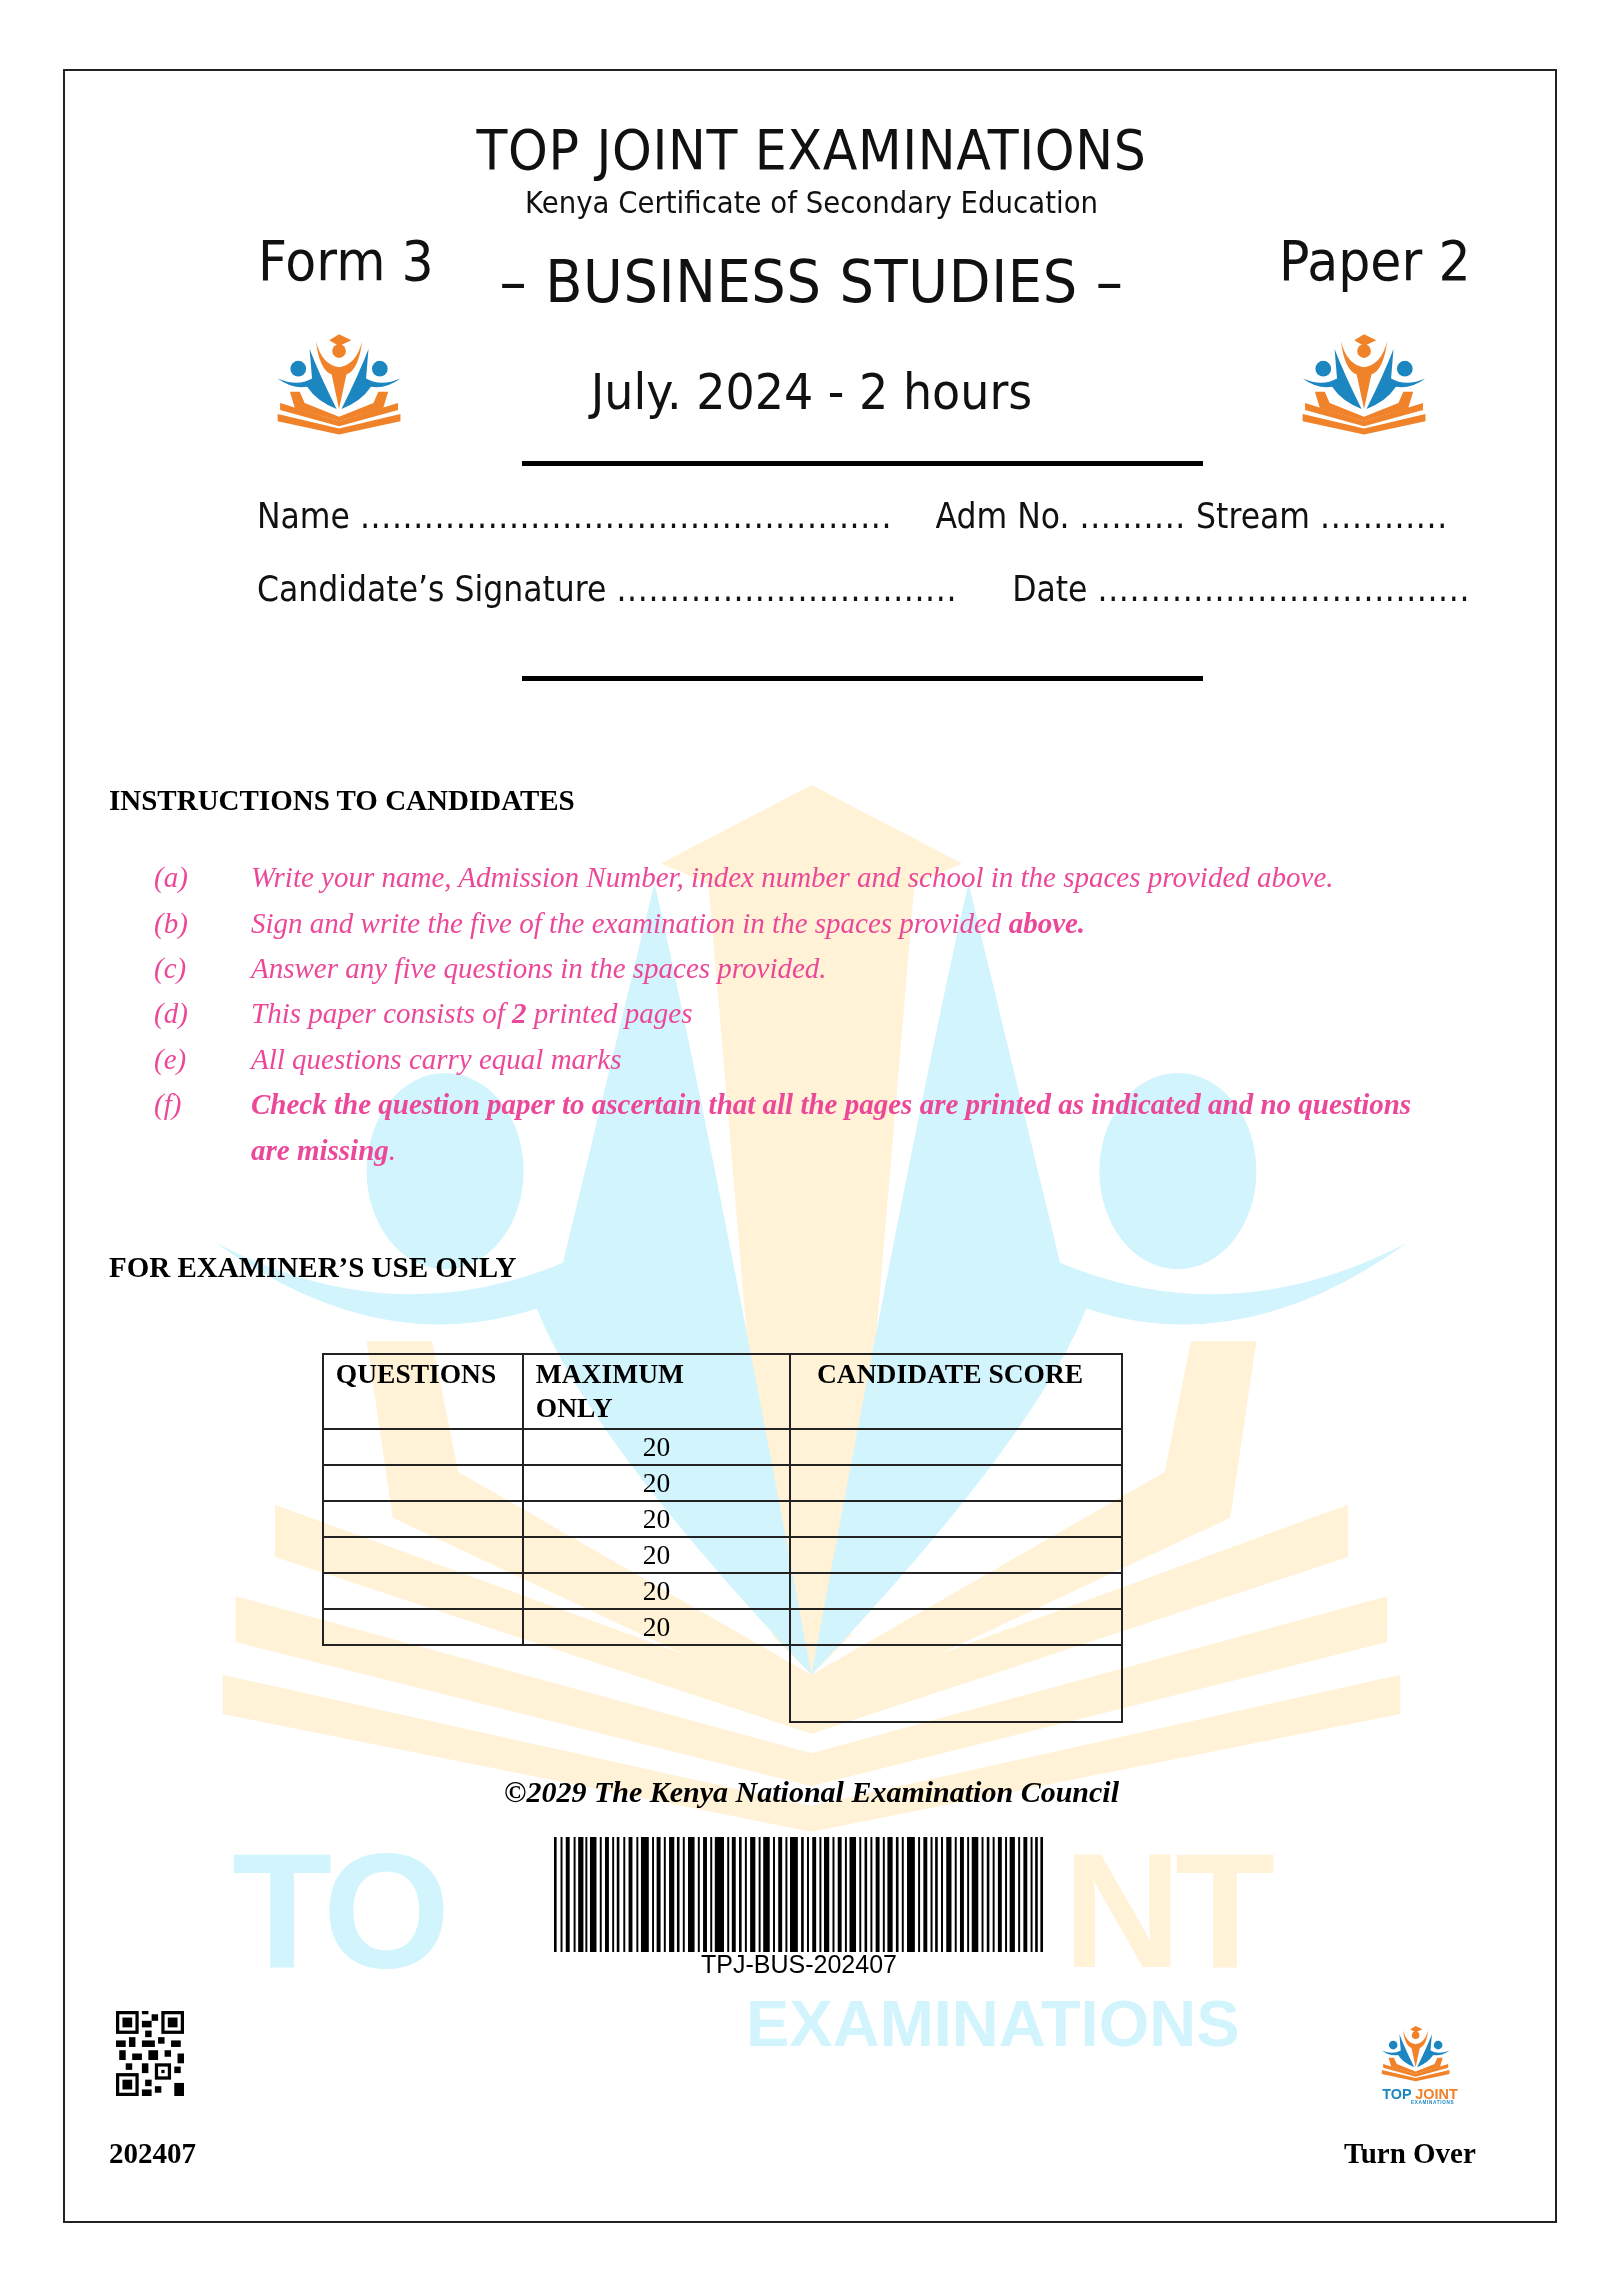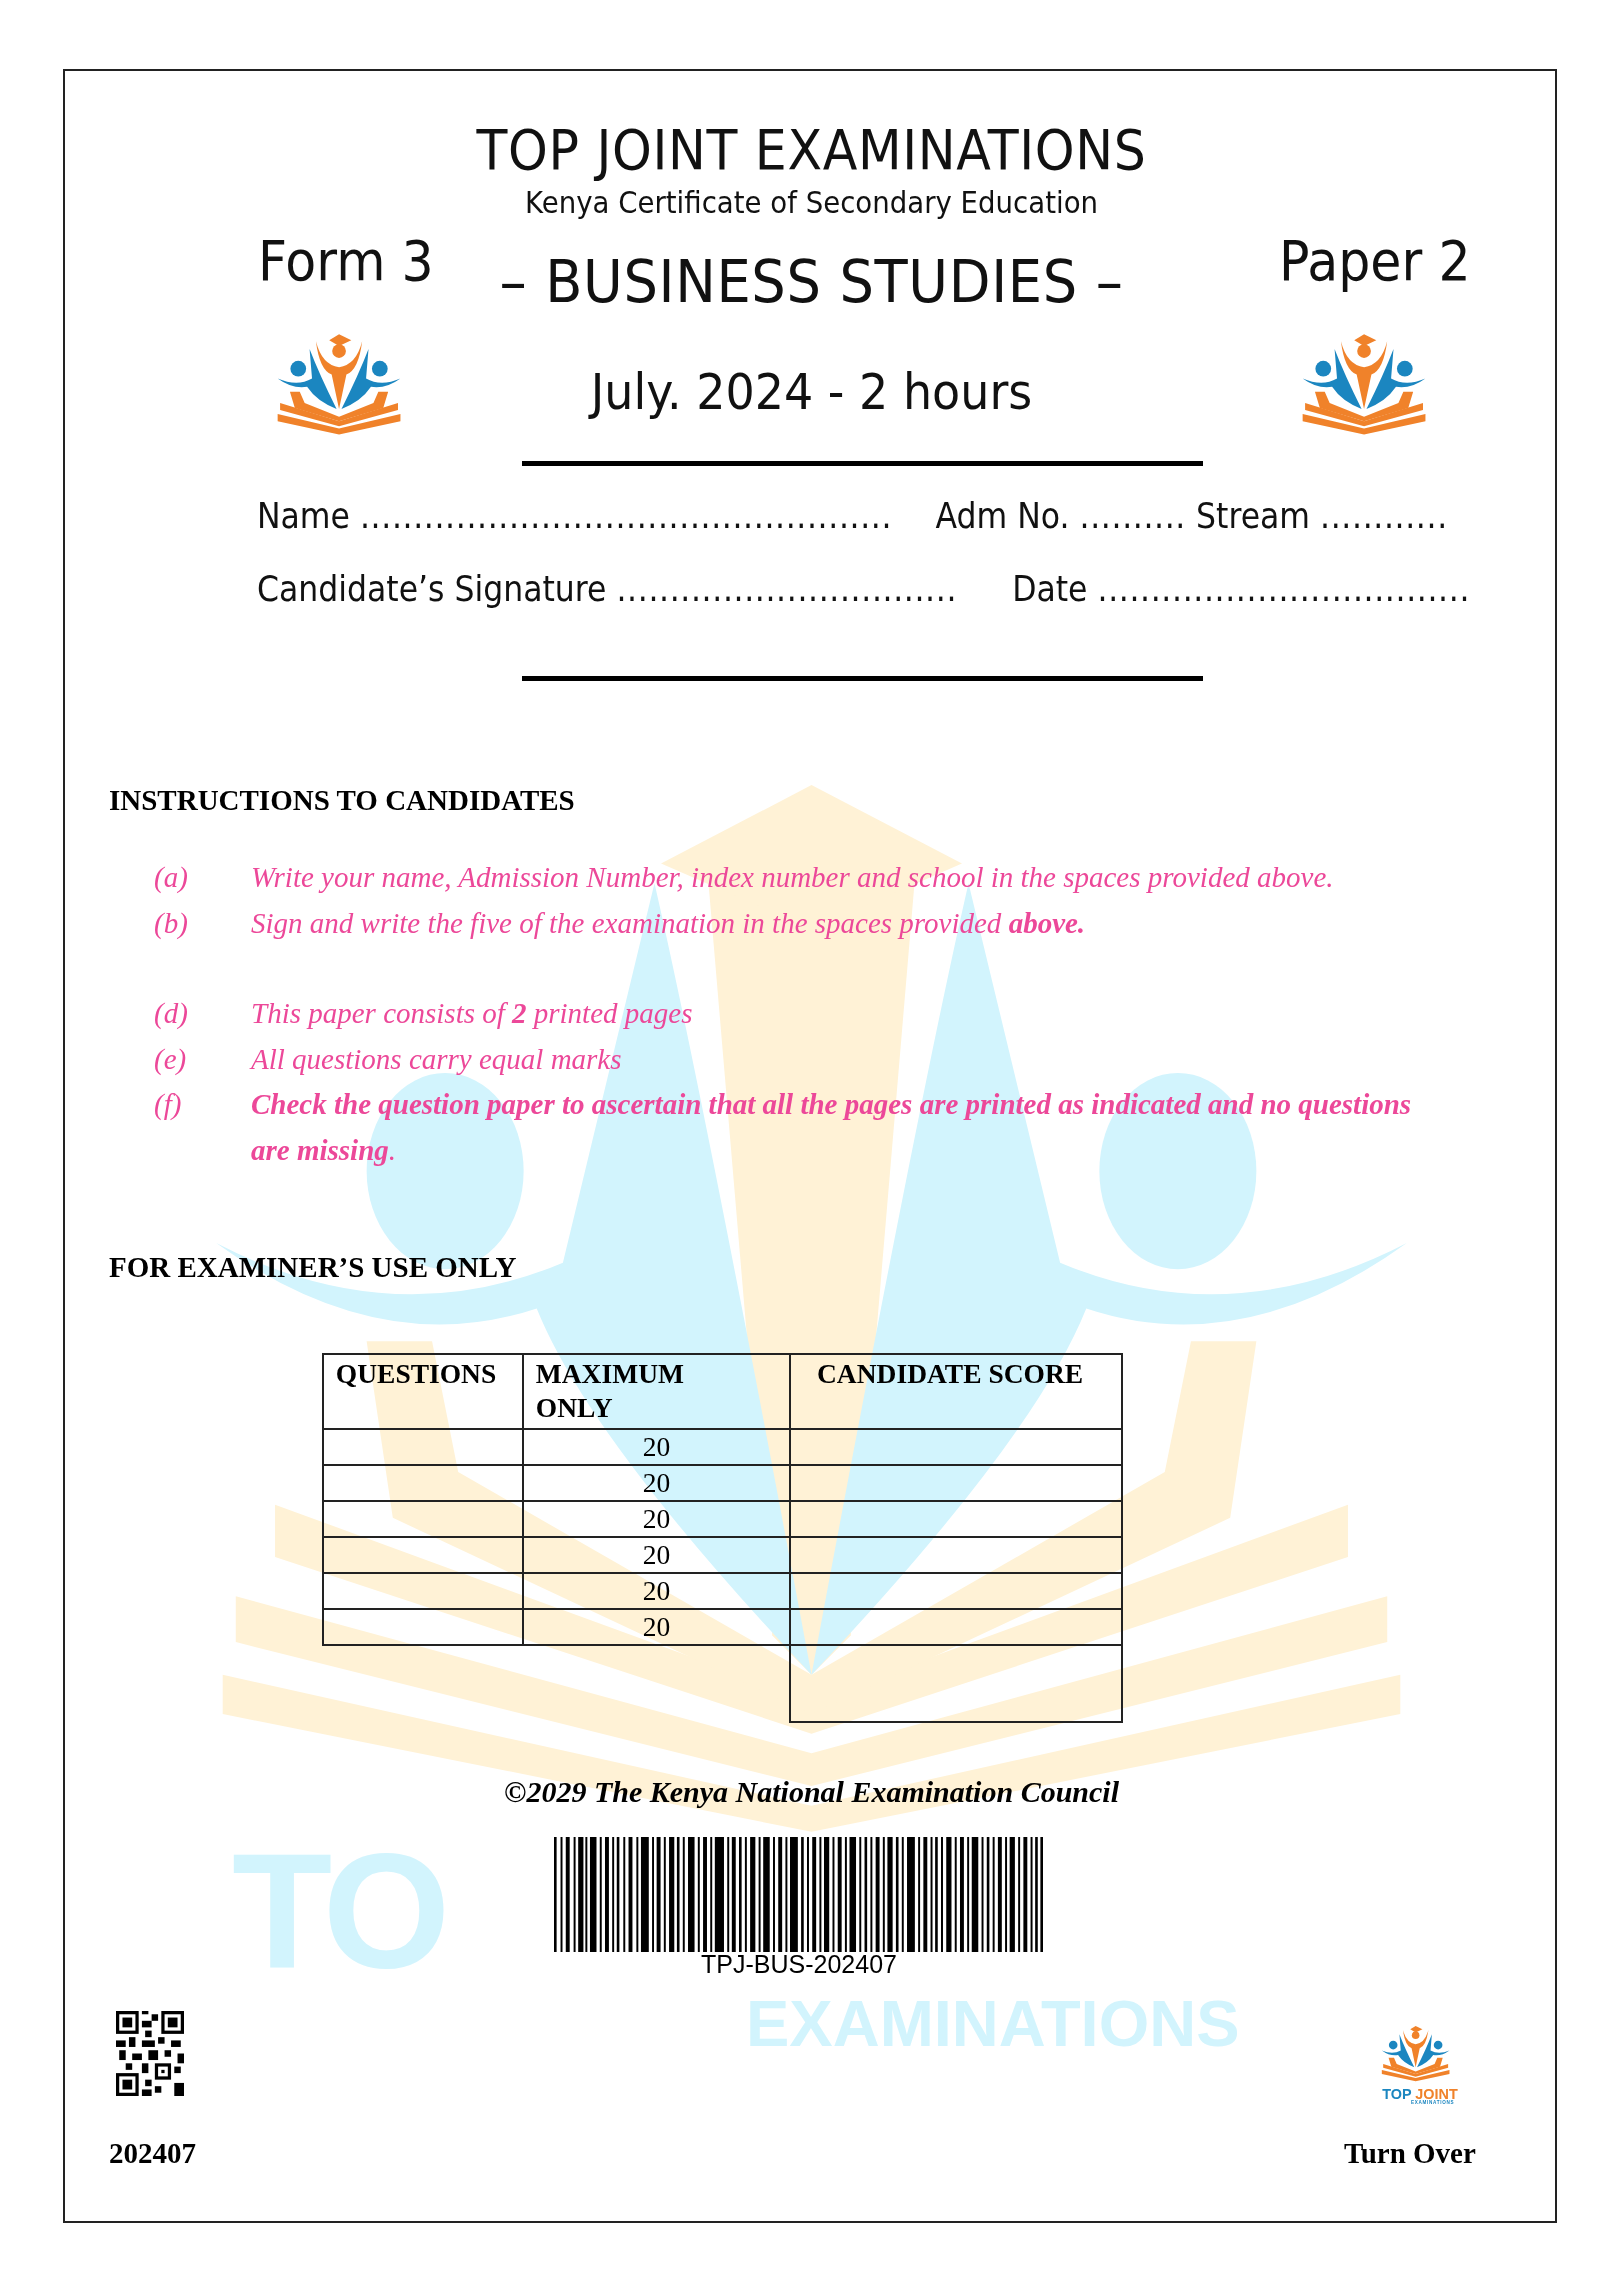--- a/index.html
+++ b/index.html
@@ -74,20 +74,21 @@
     <g fill="#d2f4fd">
 
       <ellipse cx="680" cy="1790" rx="120" ry="150"></ellipse>
       <path d="M330 1900 Q600 2040 860 1930 L1000 1350 Q1080 1700 1240 2560 Q900 2200 820 2000 Q580 2080 330 1900 Z"></path>
 
       <ellipse cx="1800" cy="1790" rx="120" ry="150"></ellipse>
       <path d="M2150 1900 Q1880 2040 1620 1930 L1480 1350 Q1400 1700 1240 2560 Q1580 2200 1660 2000 Q1900 2080 2150 1900 Z"></path>
     </g>
   </svg>
   <div class="wm-text" style="left:232px; top:1829px; font-size:164px; color:#d2f4fd; letter-spacing:-6.5px;">TO</div>
+  <div class="wm-text" style="left:1063px; top:1829px; font-size:164px; color:#fff2d6; letter-spacing:-6.5px;">NT</div>
   <div class="wm-text" style="left:746px; top:1991px; font-size:65px; color:#d2f4fd;">EXAMINATIONS</div>
 </div>
 
 <div class="page-border"></div>
 
 <div class="content">
 
   <div class="abs sans hdr-title">TOP JOINT EXAMINATIONS</div>
   <div class="abs sans hdr-sub">Kenya Certificate of Secondary Education</div>
   <div class="abs sans hdr-form">Form 3</div>
@@ -150,20 +151,23 @@
 
   <div class="rule" style="left:522px; top:676px; width:681px;"></div>
 
   <div class="section-h serif" style="top:784px;">INSTRUCTIONS TO CANDIDATES</div>
 
   <div class="instr serif" style="top:854px;">
     <span class="lab">(a)</span><span class="txt">Write your name,  Admission Number, index number and school in the spaces provided above.</span>
   </div>
   <div class="instr serif" style="top:900px;">
     <span class="lab">(b)</span><span class="txt"><span>Sign and write the five of the examination in the spaces provided </span><span class="b">above.</span></span>
+  </div>
+  <div class="instr serif" style="top:945px;">
+    <span class="lab">(c)</span><span class="txt">Answer any five questions in the spaces provided.</span>
   </div>
   <div class="instr serif" style="top:990px;">
     <span class="lab">(d)</span><span class="txt"><span>This paper consists of </span><span class="b">2</span><span> printed pages</span></span>
   </div>
   <div class="instr serif" style="top:1081px;">
     <span class="lab">(f)</span><span class="txt" style="width:1165px;"><span class="b">Check the question paper to ascertain that all the pages are printed as indicated and no questions are missing</span><span>.</span></span>
   </div>
   <div class="instr serif" style="top:1036px;">
     <span class="lab">(e)</span><span class="txt">All questions carry equal marks</span>
   </div>

